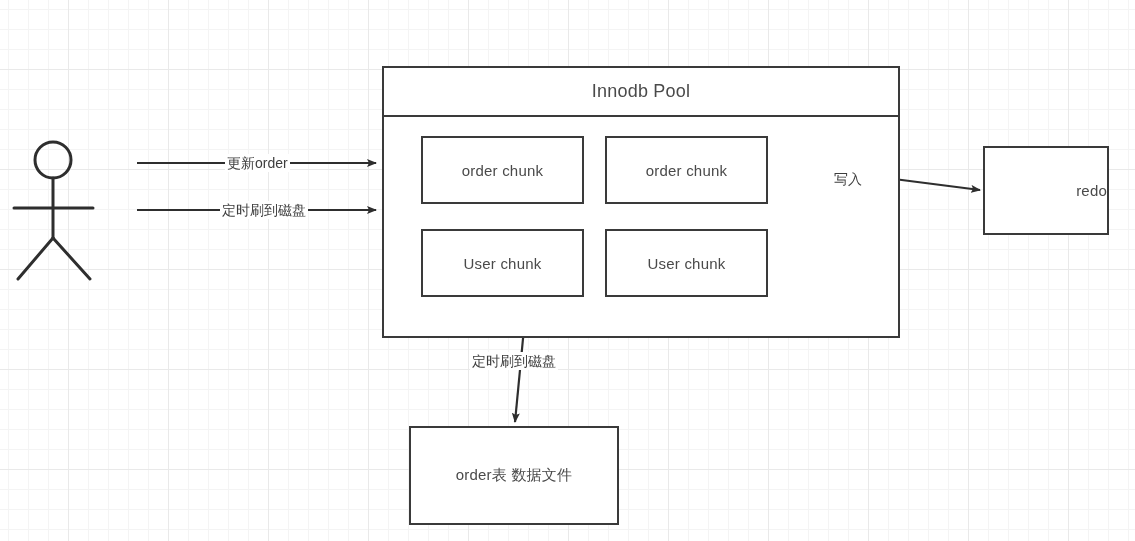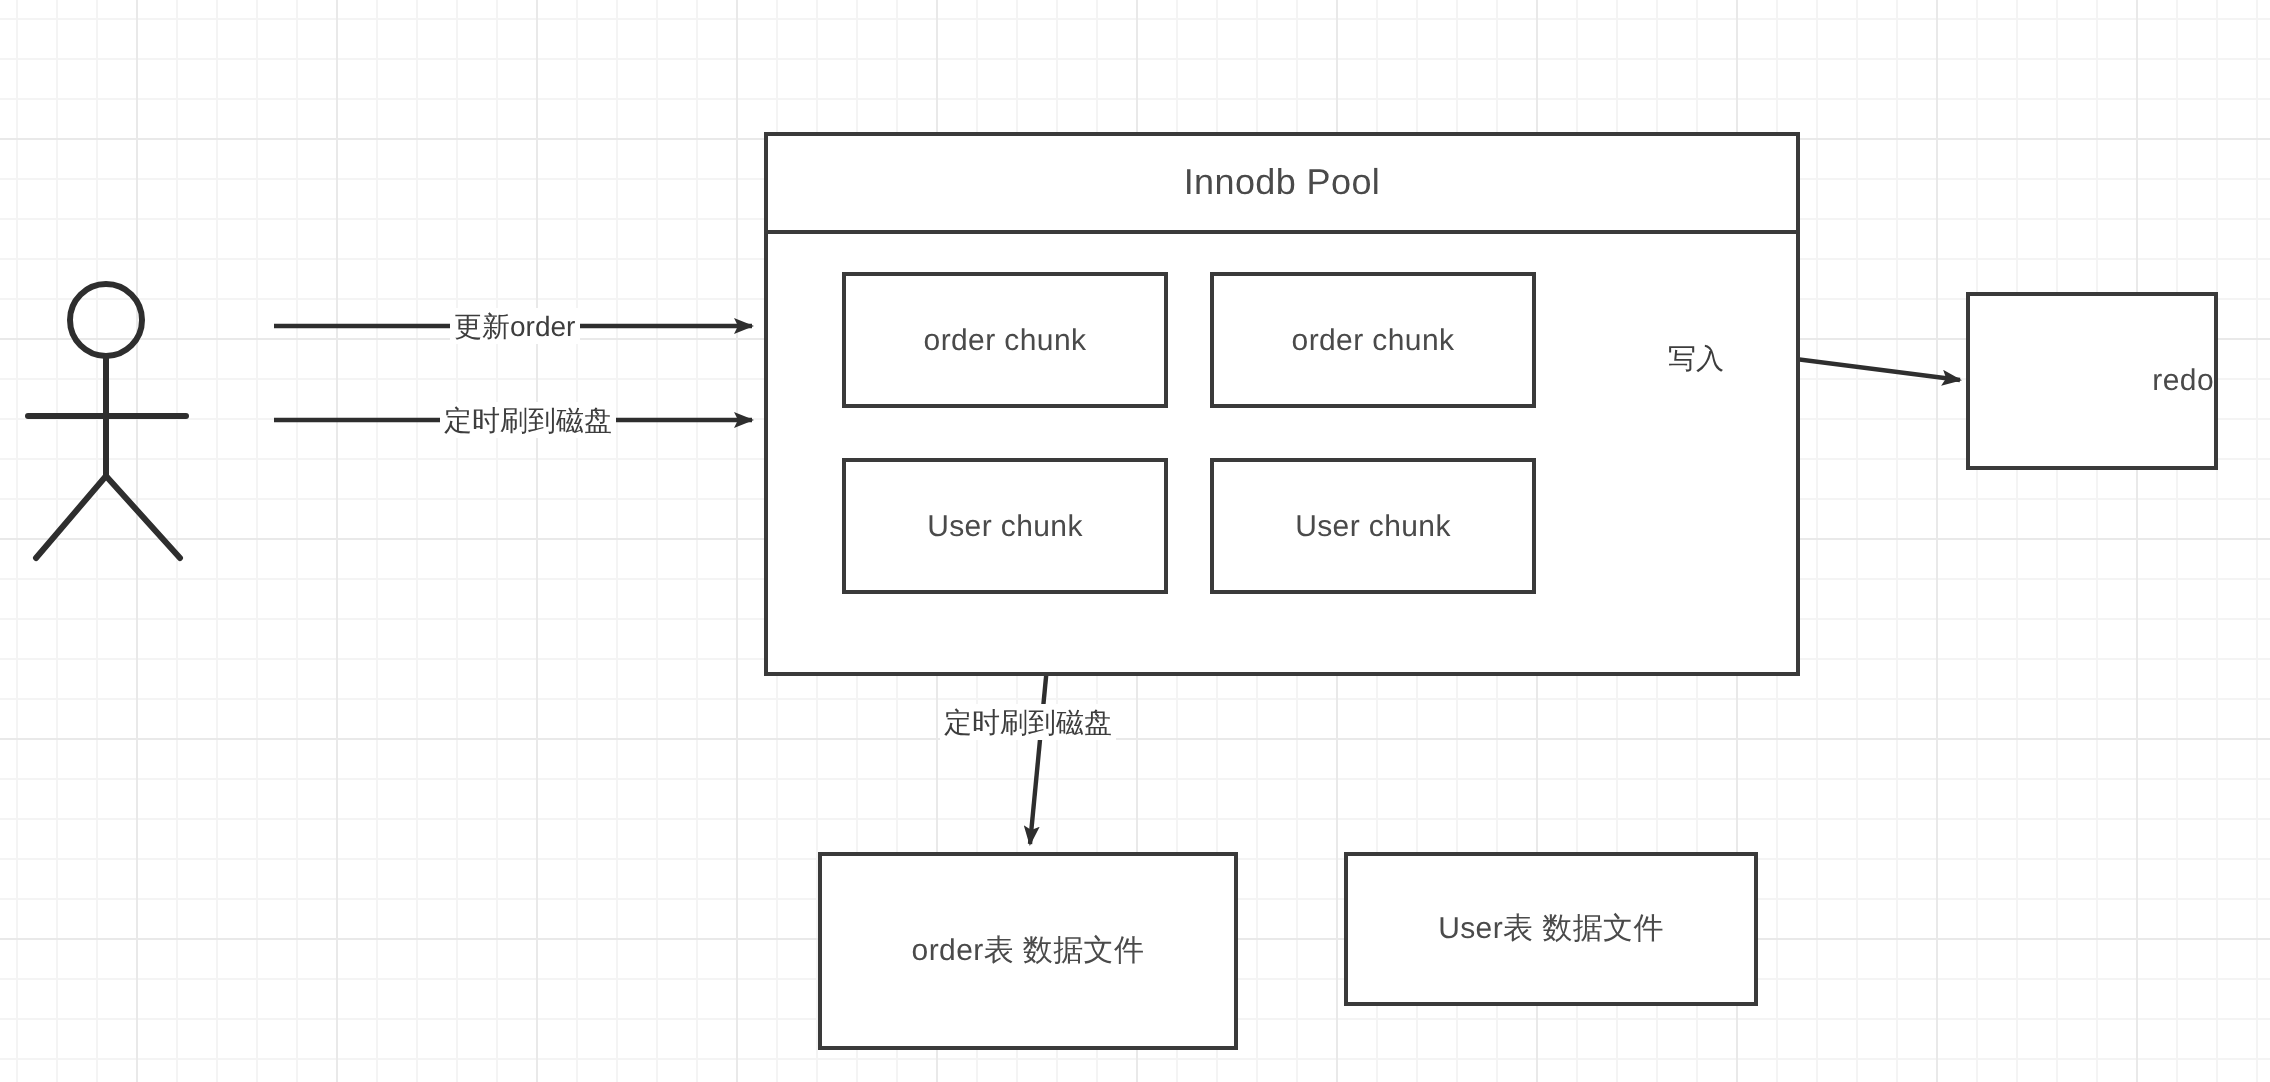--- a/index.html
+++ b/index.html
@@ -167,22 +167,19 @@
     <span>User chunk</span>
   </div>
 
   <div class="box" id="redo-box">
     <span>redo</span>
   </div>
 
   <div class="box" id="file-box-0">
     <span>order表 数据文件</span>
   </div>
-  <div class="box" id="file-box-1">
-    <span>User表 数据文件</span>
-  </div>
 
   <div class="edge-label" id="label-update-order">更新order</div>
   <div class="edge-label" id="label-update-user">定时刷到磁盘</div>
   <div class="edge-label" id="label-write">写入</div>
   <div class="edge-label" id="label-flush-disk">定时刷到磁盘</div>
 
 </div>
 
 </body></html>

